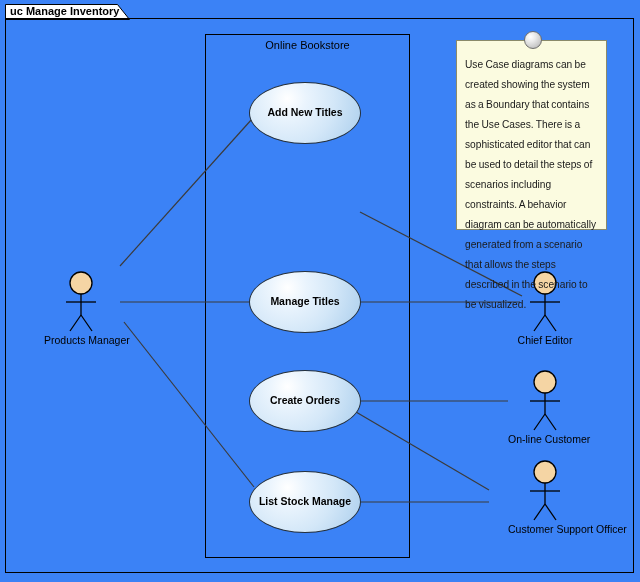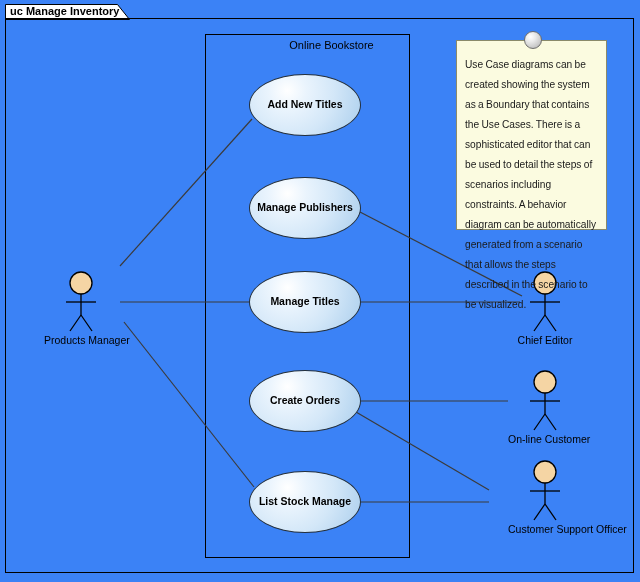--- a/index.html
+++ b/index.html
@@ -61,21 +61,20 @@
     background: transparent;
   }
   .boundary-label {
     position: absolute;
     top: 39px;
     left: 205px;
     width: 205px;
     text-align: center;
     font-size: 11px;
     color: #000000;
-    margin-left: 24px;
   }
 
   
   #links {
     position: absolute;
     left: 0;
     top: 0;
     width: 640px;
     height: 582px;
     pointer-events: none;
@@ -178,25 +177,22 @@
 
     <line x1="361" y1="302" x2="520" y2="302"></line>
 
     <line x1="361" y1="401" x2="508" y2="401"></line>
 
     <line x1="356" y1="412" x2="489" y2="490"></line>
 
     <line x1="361" y1="502" x2="489" y2="502"></line>
   </svg>
 
-  <div class="usecase" style="left:249px; top:74px;">
+  <div class="usecase" style="left:249px; top:82px;">
     <span>Add New Titles</span>
-  </div>
-  <div class="usecase" style="left:249px; top:177px;">
-    <span>Manage Publishers</span>
   </div>
   <div class="usecase" style="left:249px; top:370px;">
     <span>Create Orders</span>
   </div>
   <div class="usecase" style="left:249px; top:271px;">
     <span>Manage Titles</span>
   </div>
   <div class="usecase" style="left:249px; top:471px;">
     <span>List Stock Manage</span>
   </div>

